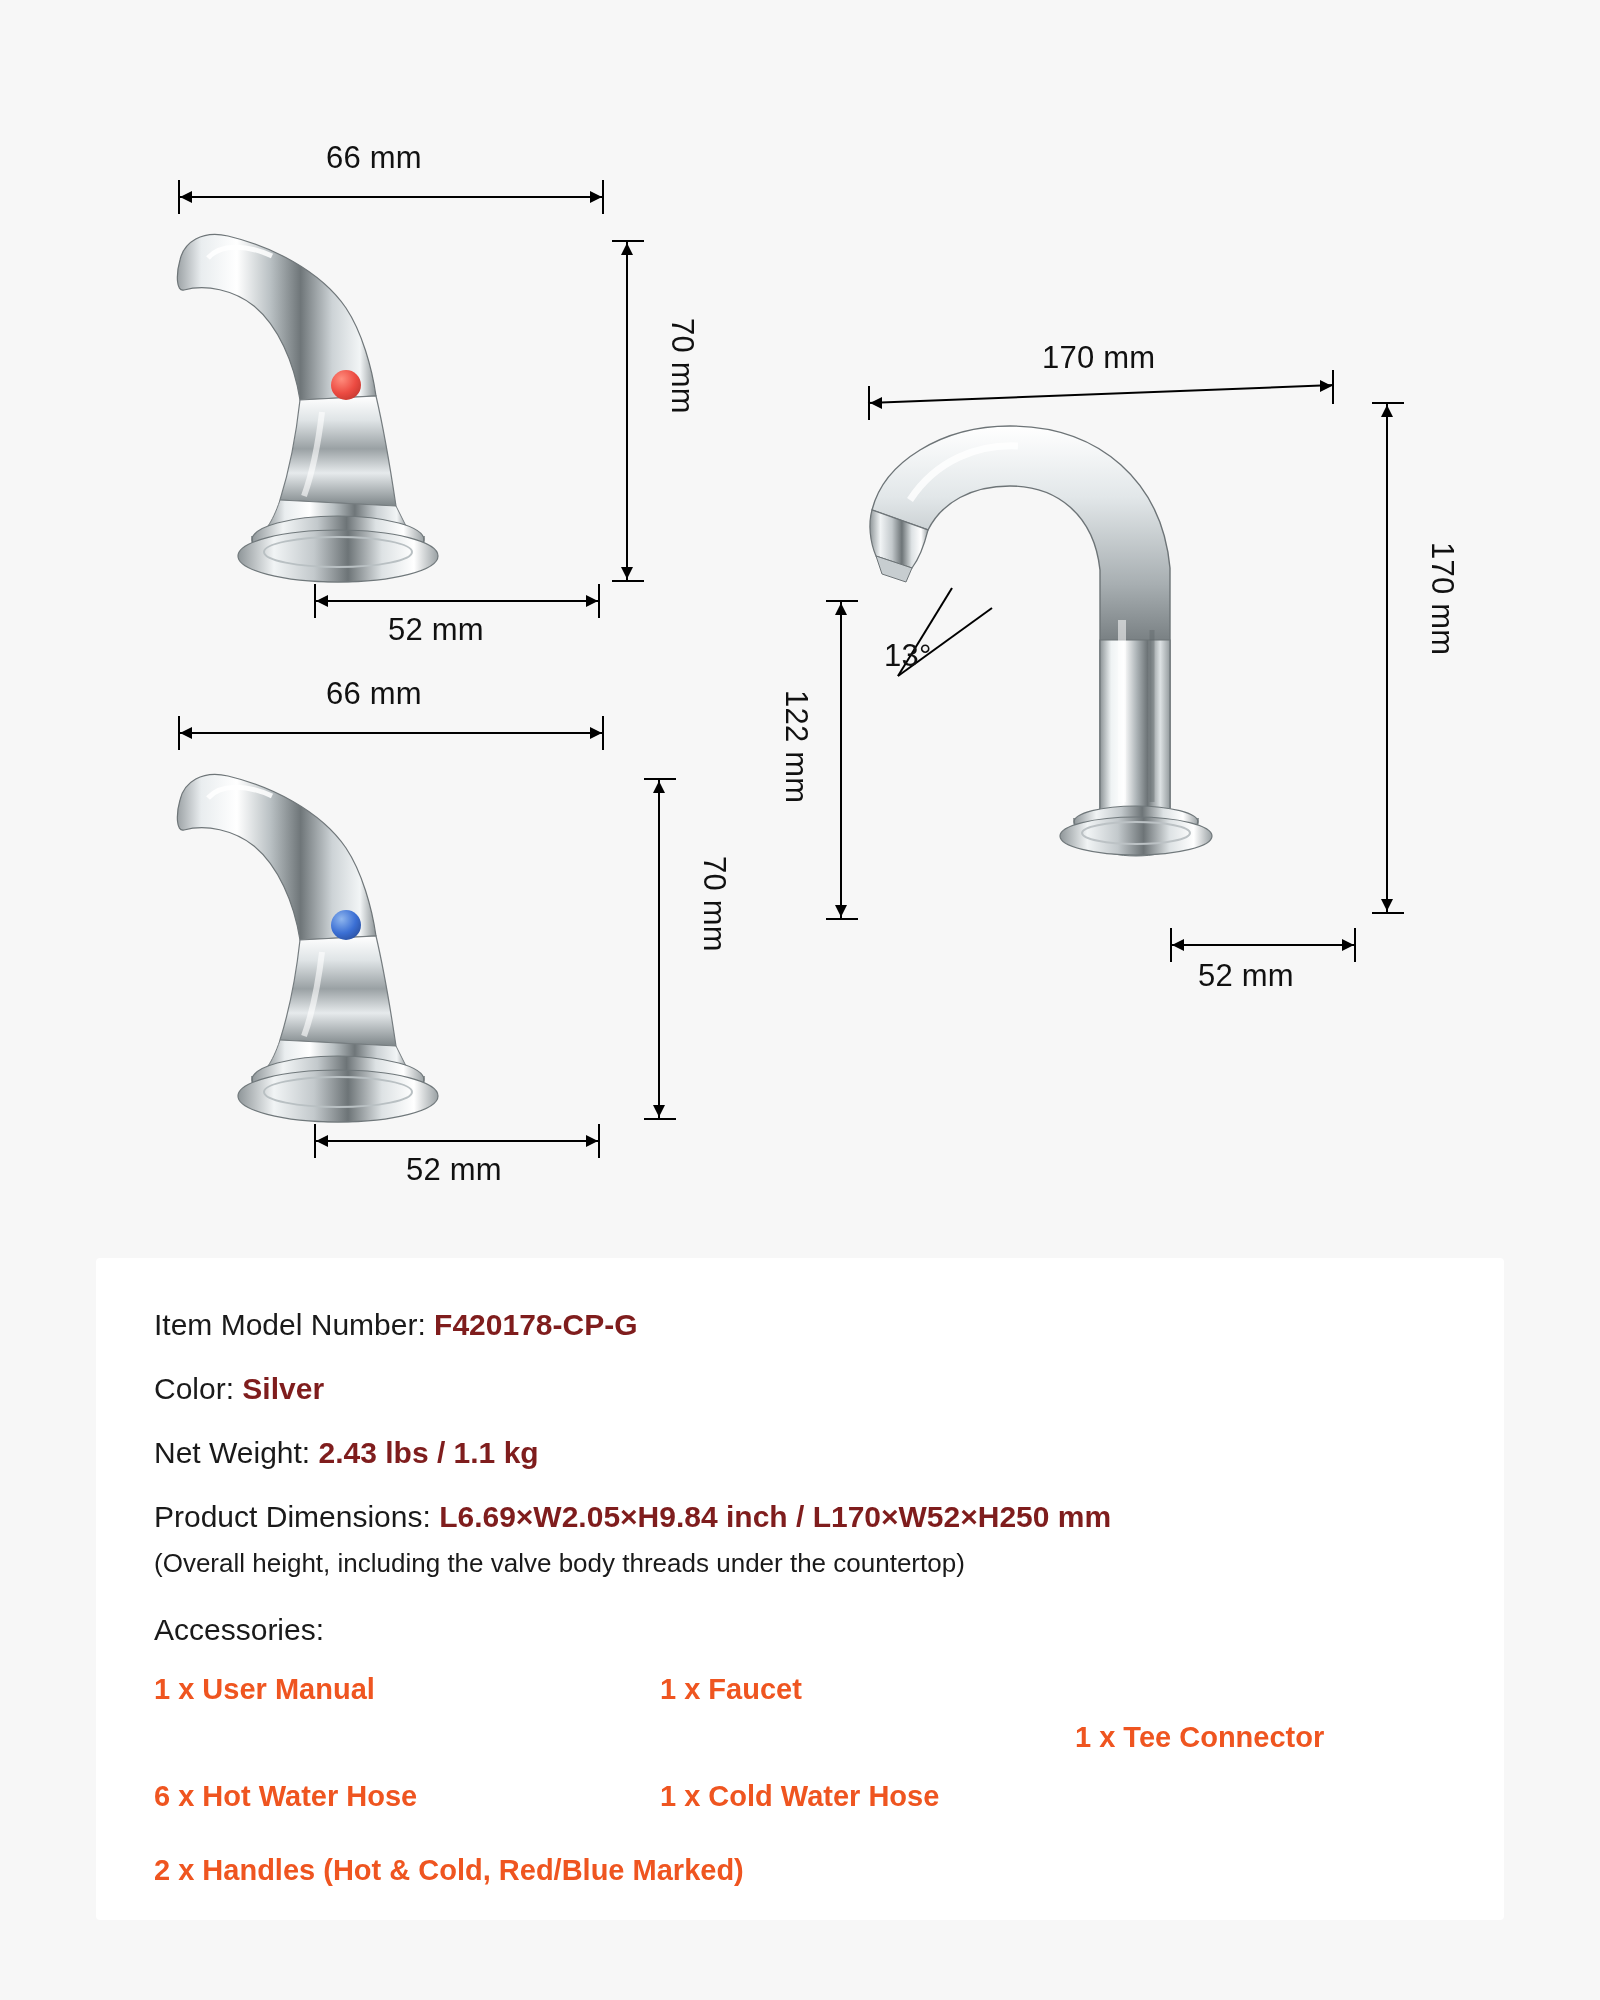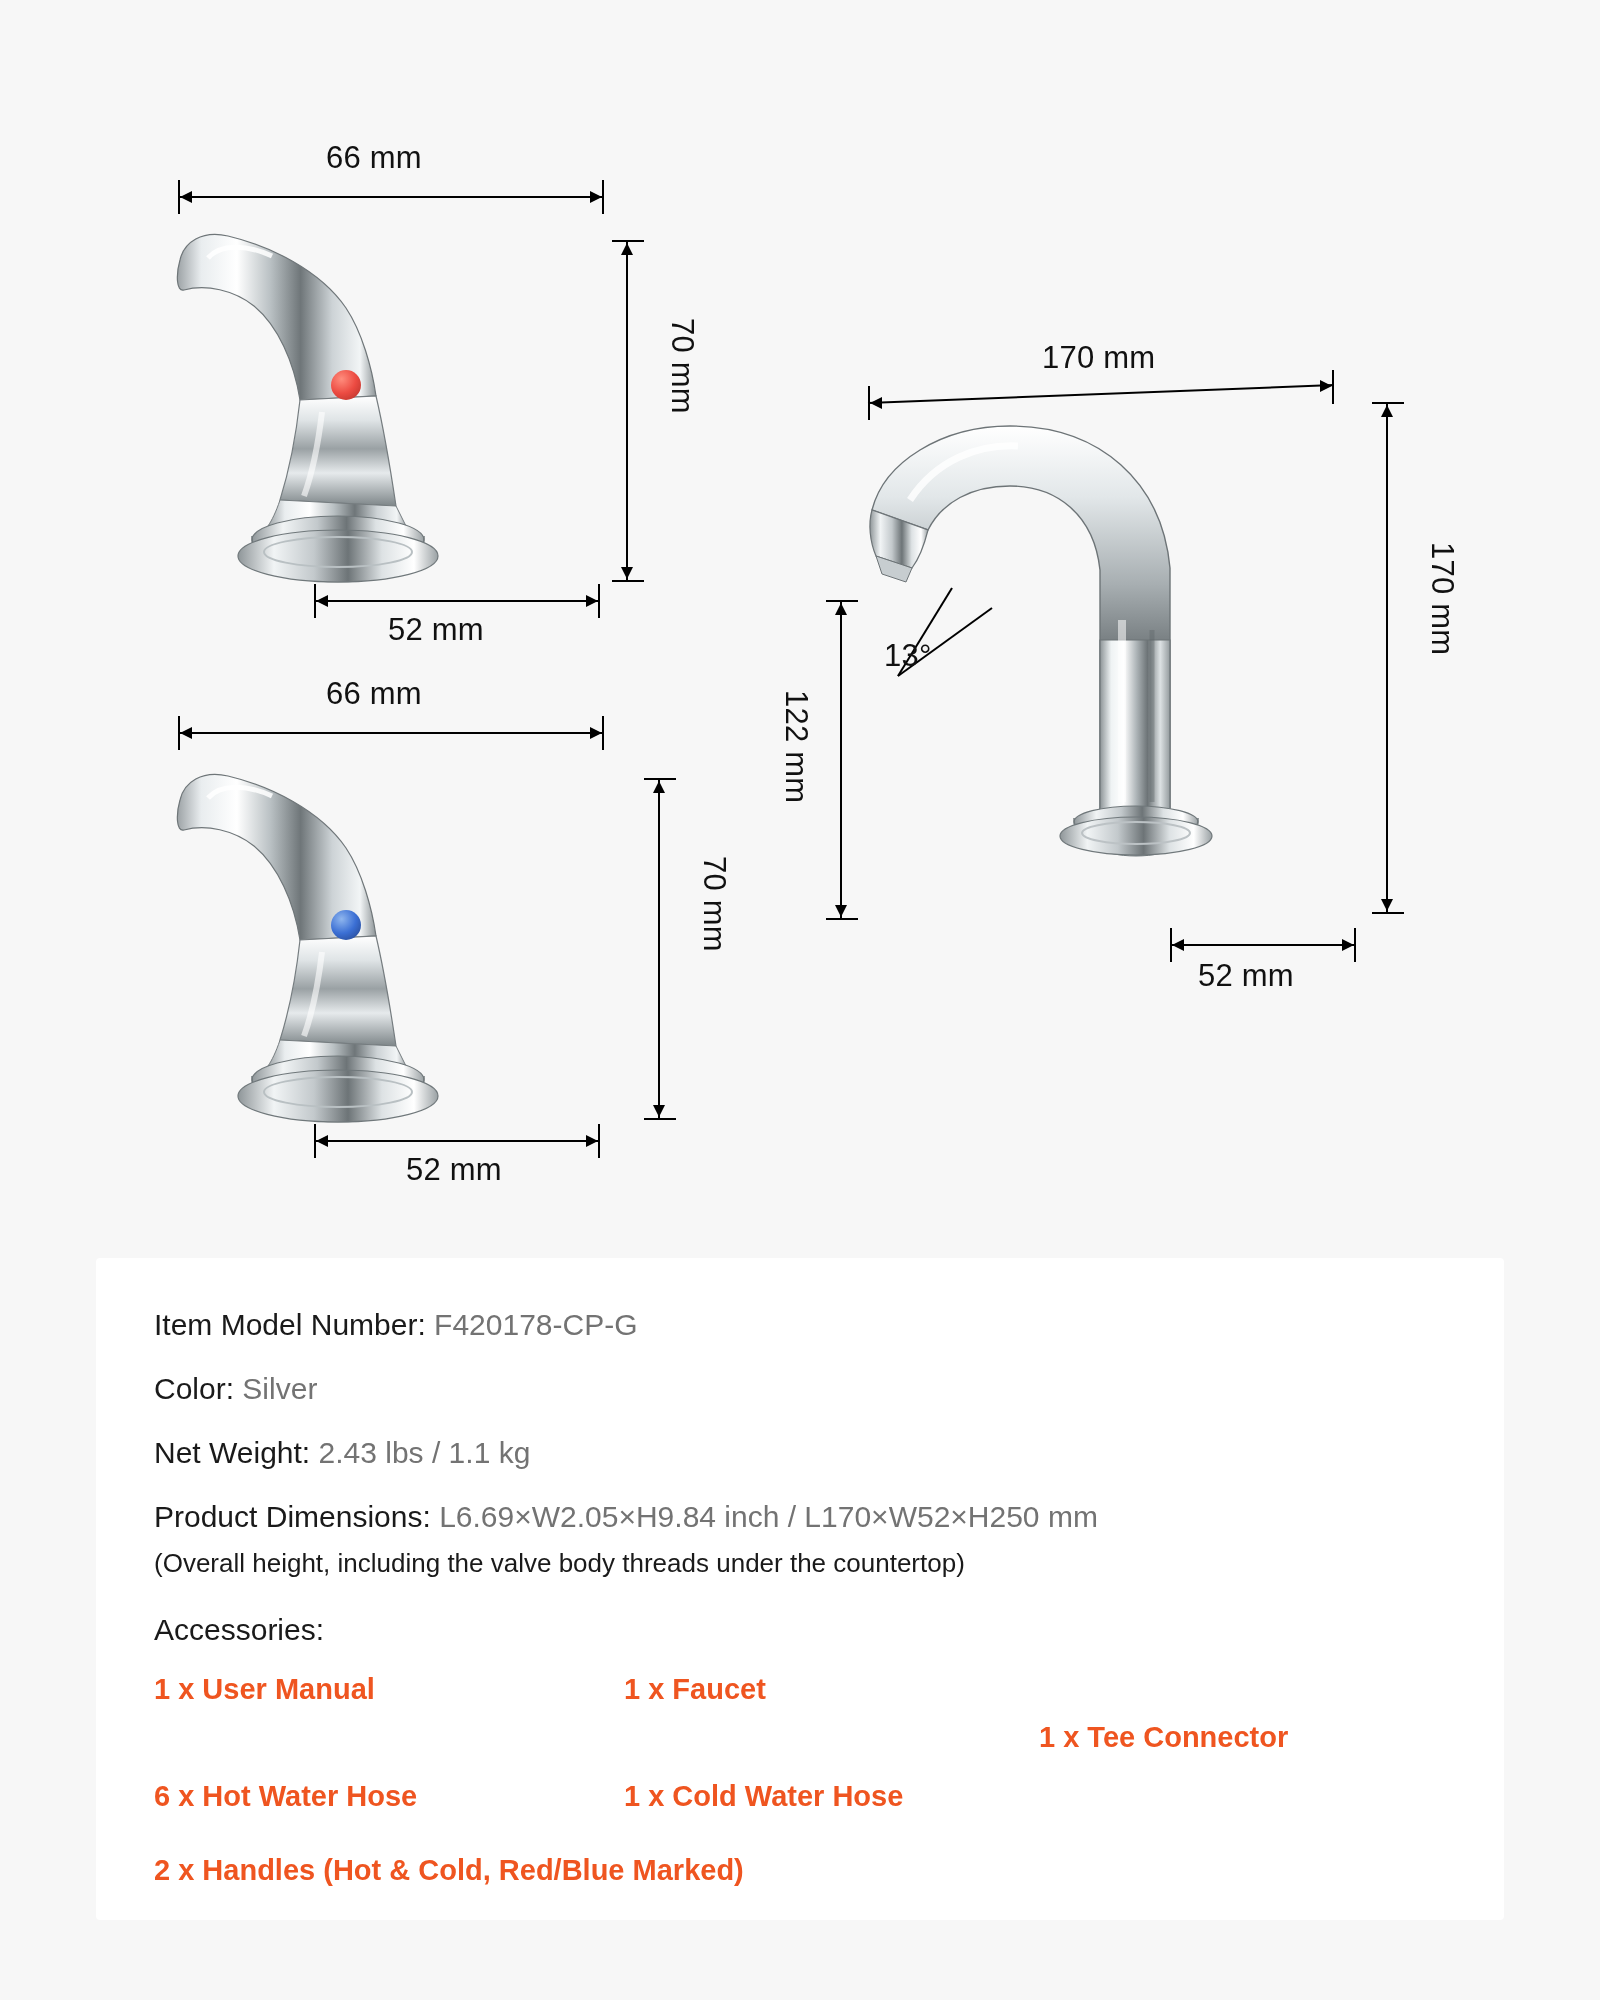--- a/index.html
+++ b/index.html
@@ -64,22 +64,22 @@
     padding: 52px 0 0 58px;
   }
   .spec-row {
     font-size: 30px;
     line-height: 1.0;
     margin-bottom: 34px;
     color: #1a1a1a;
     white-space: nowrap;
   }
   .spec-row .val {
-    color: #737373;
-    font-weight: normal;
+    color: #7f1d1d;
+    font-weight: bold;
   }
   .spec-note {
     font-size: 26px;
     color: #1a1a1a;
     margin-top: 8px;
     margin-bottom: 34px;
   }
   .acc-title {
     font-size: 30px;
     color: #1a1a1a;
@@ -88,21 +88,21 @@
   .acc-grid {
     color: #ef5520;
     font-weight: bold;
     font-size: 29px;
   }
   .acc-line {
     display: flex;
     margin-bottom: 26px;
   }
   .acc-col1 { width: 470px; }
-  .acc-col2 { width: 415px; }
+  .acc-col2 { width: 415px; margin-left: 36px; }
   .acc-col3 { width: 420px; margin-top: 48px; }
 
   
   .fixture { position: absolute; }
 </style>
 </head>
 <body>
 
 <div class="stage">
 

